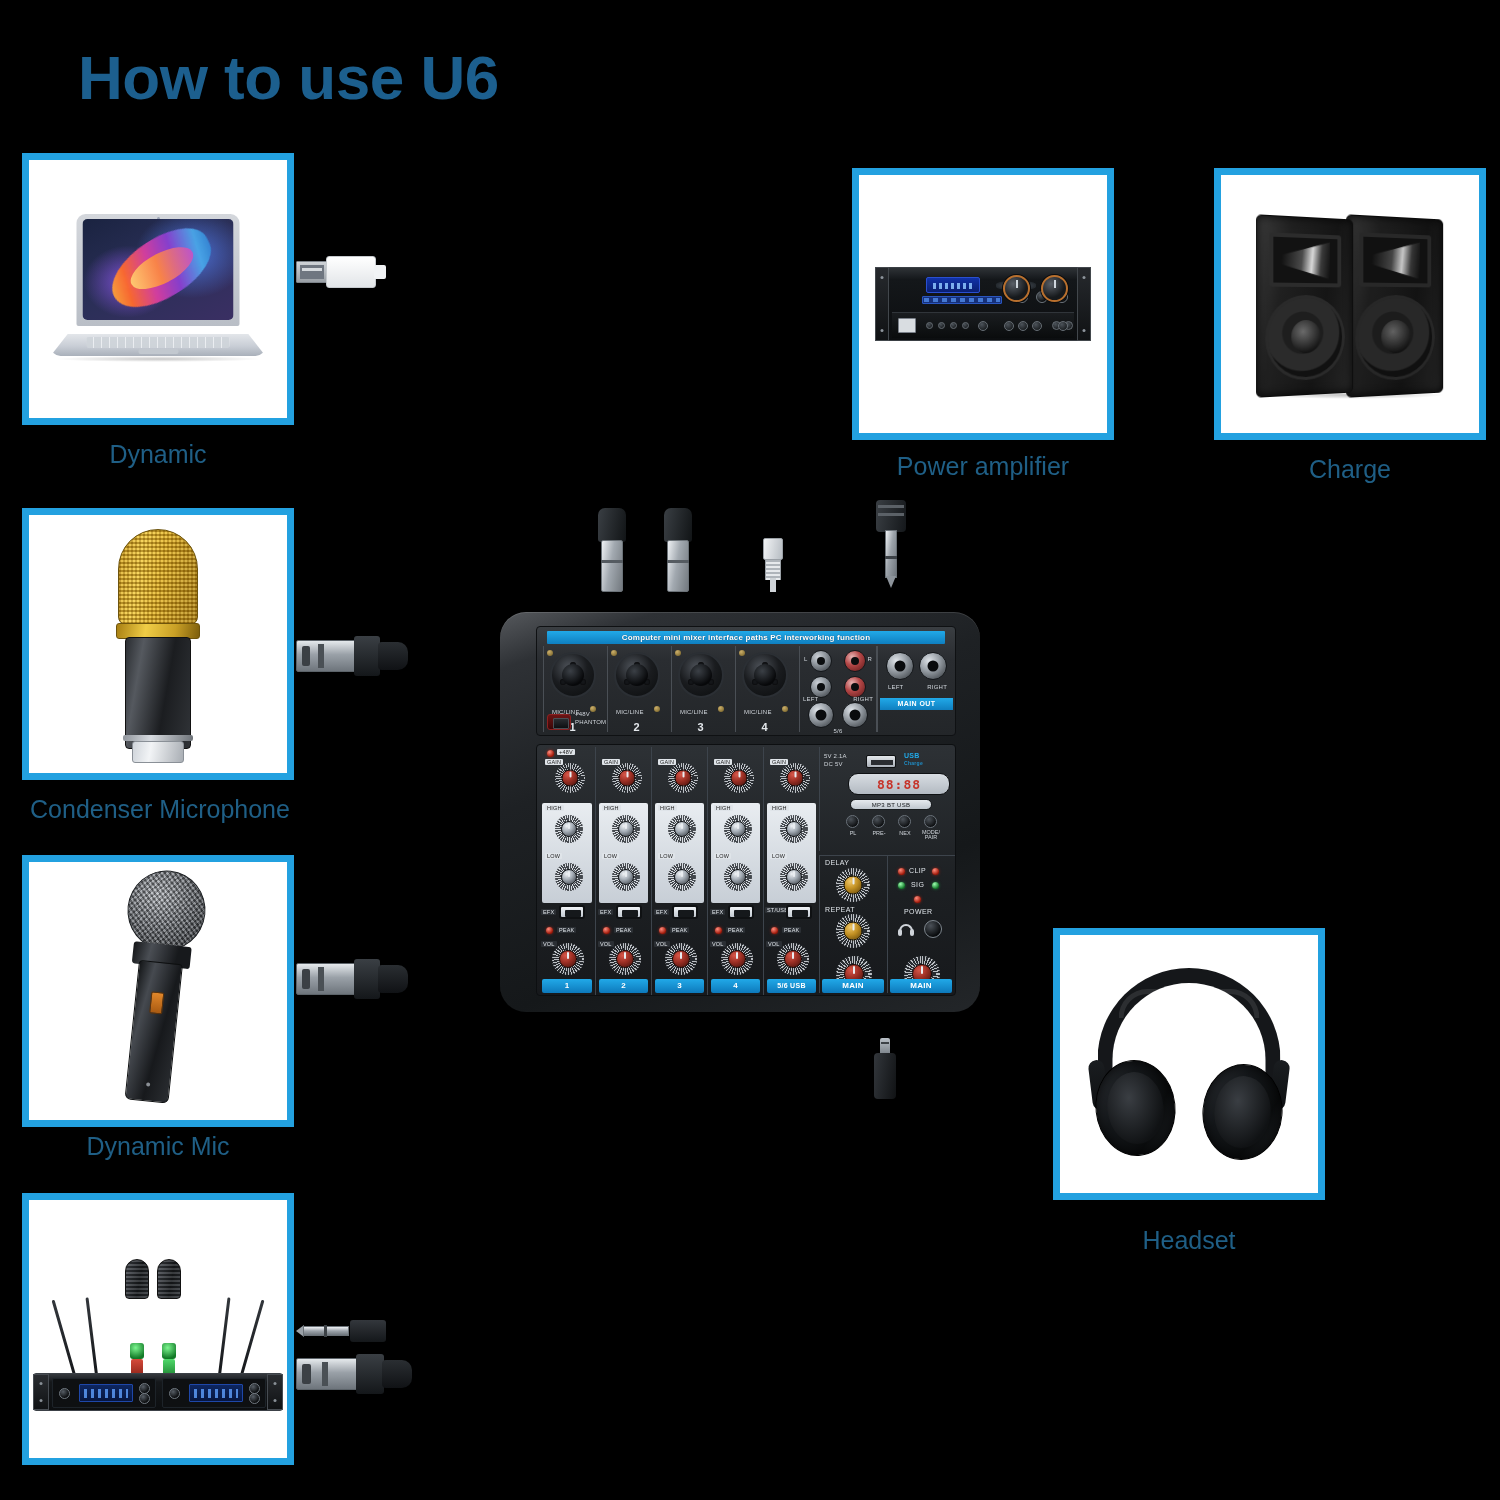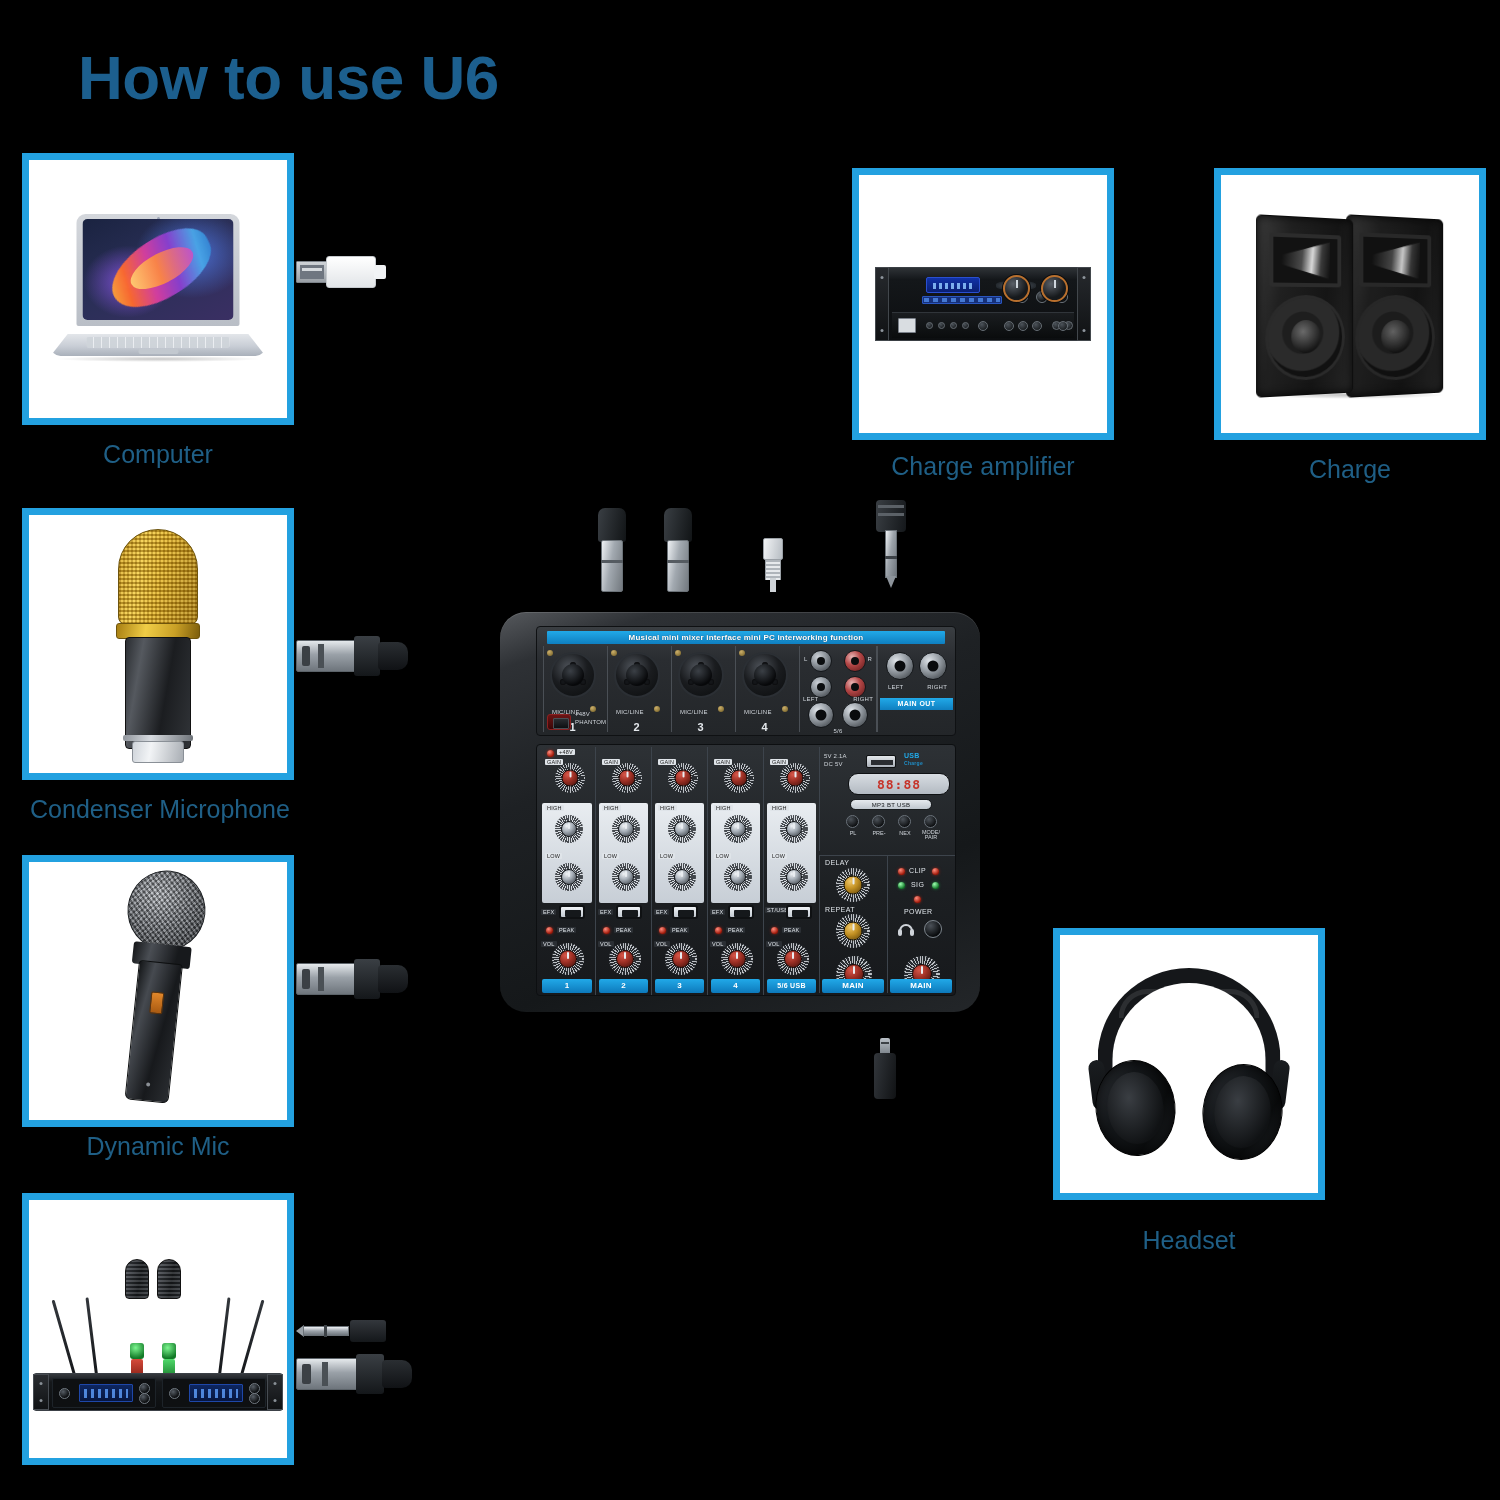--- a/index.html
+++ b/index.html
@@ -365,21 +365,21 @@
       <div class="lt-lid">
         <div class="lt-cam"></div>
         <div class="lt-screen">
             <div class="lt-swoosh"></div>
             <div class="lt-swoosh2"></div>
           </div>
       </div>
       <div class="lt-shadow"></div>
     </div>
   </div>
-  <div class="plabel" style="left:22px; top:440px; width:272px;">Computer</div>
+  <div class="plabel" style="left:22px; top:440px; width:272px;">Dynamic</div>
 
   <div style="position:absolute;left:296px;top:252px;width:98px;height:40px;">
     <div style="position:absolute;left:0;top:9px;width:32px;height:22px;background:linear-gradient(#cfd3d7,#9aa0a6);border:1px solid #7d838a;border-radius:1px;"></div>
     <div style="position:absolute;left:4px;top:13px;width:24px;height:14px;background:#6f7680;"></div>
     <div style="position:absolute;left:6px;top:16px;width:20px;height:3px;background:#d6dade;"></div>
     <div style="position:absolute;left:30px;top:4px;width:50px;height:32px;background:linear-gradient(#ffffff,#e2e5e8);border:1px solid #c6cace;border-radius:3px;"></div>
     <div style="position:absolute;left:78px;top:13px;width:12px;height:14px;background:#f1f3f5;border-radius:2px;"></div>
   </div>
 
   <div class="pbox" style="left:22px; top:508px; width:272px; height:272px;">
@@ -510,21 +510,21 @@
         <div class="amp-mini" style="left:86px;top:8px;width:10px;height:10px;"></div>
         <div class="amp-mini" style="left:112px;top:8px;width:10px;height:10px;"></div>
         <div class="amp-mini" style="left:126px;top:8px;width:10px;height:10px;"></div>
         <div class="amp-mini" style="left:140px;top:8px;width:10px;height:10px;"></div>
         <div class="amp-mini" style="left:160px;top:8px;width:9px;height:9px;"></div>
         <div class="amp-mini" style="left:172px;top:8px;width:9px;height:9px;"></div>
         <div class="amp-mini" style="right:6px;top:8px;width:10px;height:10px;"></div>
       </div>
     </div>
   </div>
-  <div class="plabel" style="left:852px; top:452px; width:262px;">Charge amplifier</div>
+  <div class="plabel" style="left:852px; top:452px; width:262px;">Power amplifier</div>
 
   <div style="position:absolute;left:876px;top:500px;width:30px;height:90px;">
     <div style="position:absolute;left:0;top:0;width:30px;height:32px;background:linear-gradient(100deg,#3a3f44,#14171a);border-radius:4px;"></div>
     <div style="position:absolute;left:2px;top:5px;width:26px;height:3px;background:#5b6167;"></div>
     <div style="position:absolute;left:2px;top:13px;width:26px;height:3px;background:#5b6167;"></div>
     <div style="position:absolute;left:9px;top:30px;width:12px;height:48px;background:linear-gradient(100deg,#eef1f4,#9ca3aa 45%,#6f767d);border:1px solid #6b7278;"></div>
     <div style="position:absolute;left:9px;top:56px;width:12px;height:3px;background:#3c4146;"></div>
     <div style="position:absolute;left:10px;top:76px;width:10px;height:12px;background:#8d949b;clip-path:polygon(0 0,100% 0,50% 100%);"></div>
   </div>
 
@@ -578,21 +578,21 @@
   <div style="position:absolute;left:662px;top:508px;width:32px;height:86px;">
     <div style="position:absolute;left:2px;top:0;width:28px;height:34px;background:linear-gradient(100deg,#3a3f44,#111416);border-radius:7px 7px 3px 3px;"></div>
     <div style="position:absolute;left:5px;top:32px;width:22px;height:52px;background:linear-gradient(100deg,#eef1f4,#a2a9b0 45%,#73797f);border:1px solid #6b7278;border-radius:2px;"></div>
     <div style="position:absolute;left:5px;top:52px;width:22px;height:3px;background:#555b61;"></div>
   </div>
 
   <div class="mixer">
     <div class="mx-shell"></div>
 
     <div class="mx-top">
-      <div class="mx-banner">Musical mini mixer interface mini PC interworking function</div>
+      <div class="mx-banner">Computer mini mixer interface paths PC interworking function</div>
 
       <div class="mx-chcell" style="left:6px;">
         <div class="xlr">
             <span class="pin p1"></span>
             <span class="pin p2"></span>
             <span class="pin p3"></span>
           </div>
         <div class="xlr-scr a"></div>
           <div class="xlr-scr b"></div>
         <div class="mxlabel" style="left:8px;bottom:17px;">MIC/LINE</div>

